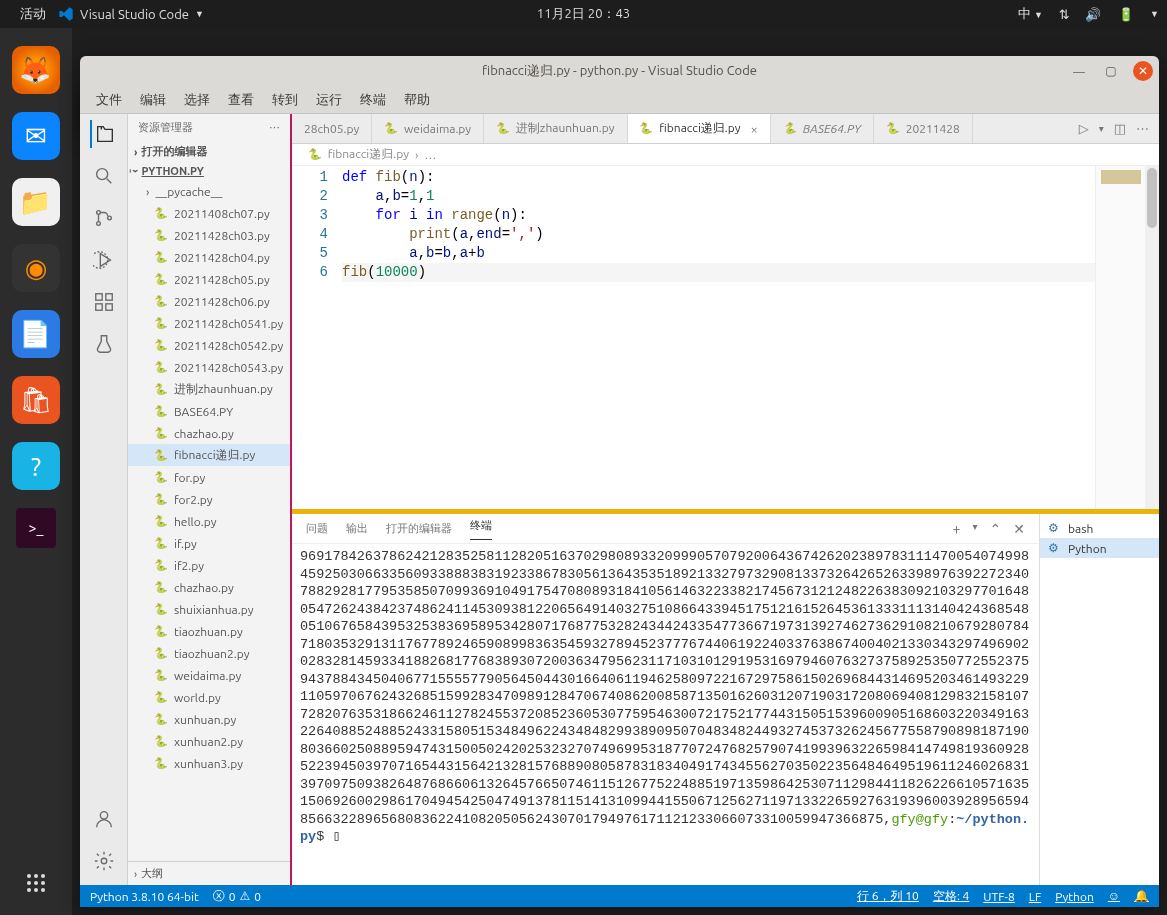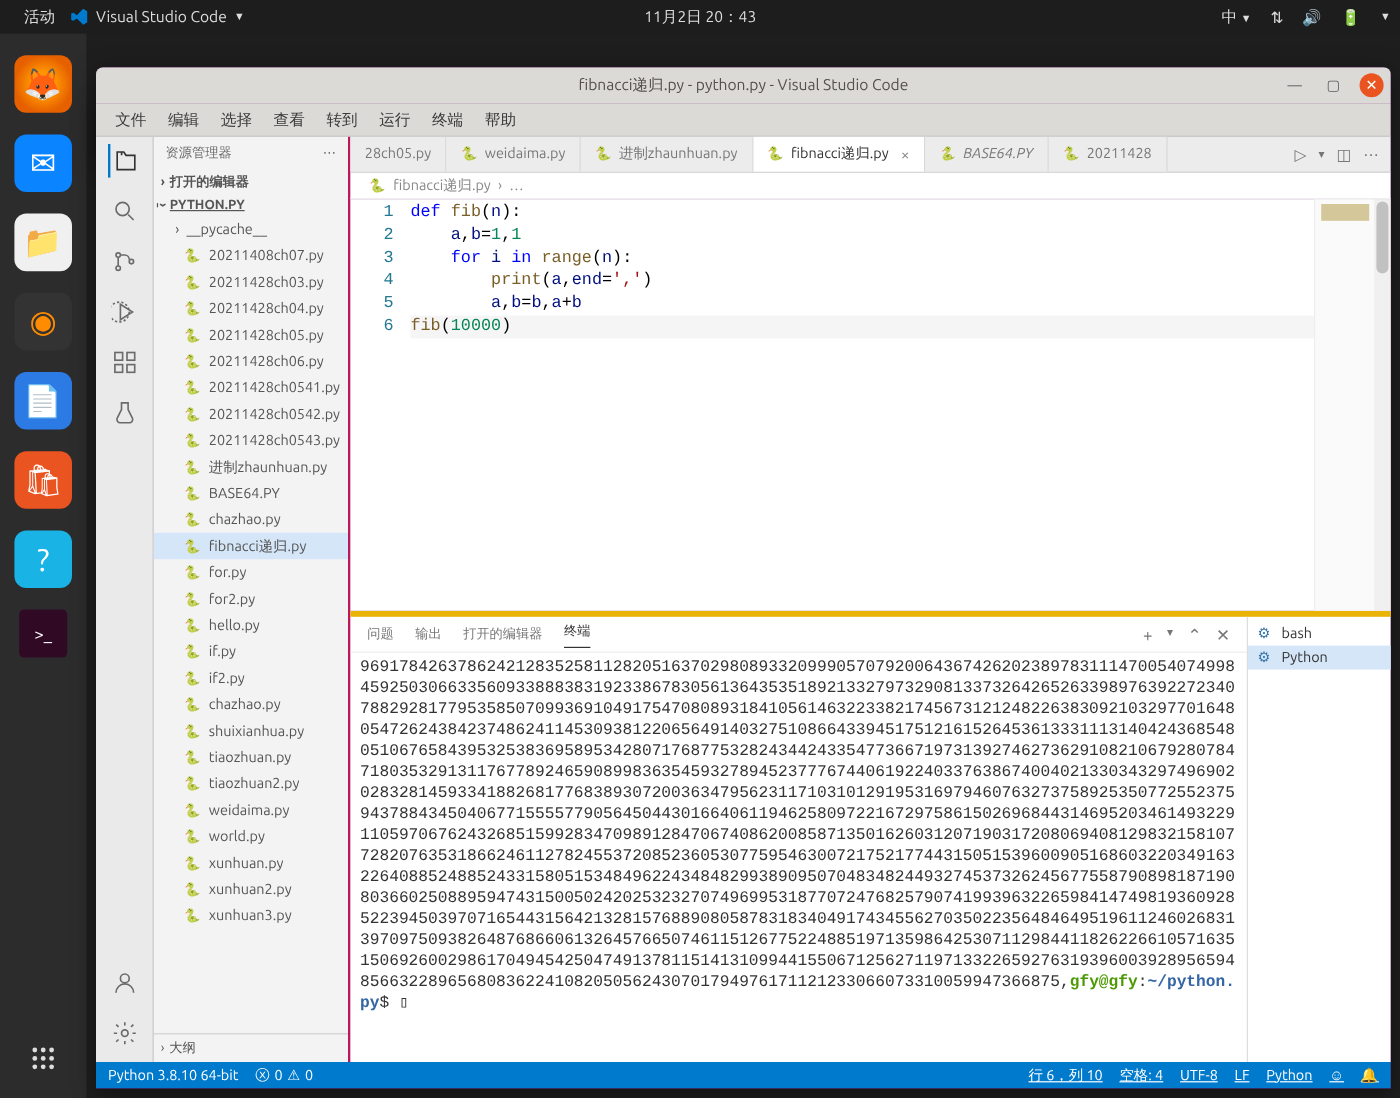--- a/index.html
+++ b/index.html
@@ -76,21 +76,21 @@
 .minimap .mm-block{ position:absolute; top:4px; right:4px; width:40px; height:14px; background:#d4c89a;}
 .editor-scroll { width:14px; background:#f0f0f0; }
 .editor-scroll .thumb{ width:10px; margin:2px auto; height:60px; background:#c1c1c1; border-radius:5px;}
 
 .panel { height:376px; border-top:5px solid #eab308; display:flex; background:#fff;}
 .panel-main{ flex:1; display:flex; flex-direction:column; min-width:0;}
 .panel-tabs { height:30px; display:flex; align-items:center; gap:18px; padding:0 14px; font-size:11px; color:#777; border-bottom:1px solid #eee;}
 .panel-tabs .pt.active{ color:#333; border-bottom:1px solid #333; padding-bottom:6px;}
 .panel-tabs .pt-actions{ margin-left:auto; display:flex; gap:12px; font-size:14px; color:#777;}
 .terminal { flex:1; overflow:auto; font-family:"Consolas","Courier New",monospace; font-size:13.5px; line-height:17.5px; padding:4px 8px; color:#333; word-break:break-all;}
-.terminal .user{color:#4e9a06; font-weight:bold;} .terminal .path{color:#3465a4; font-weight:bold;}
+.terminal .user{color:#4e9a06; font-weight:normal;} .terminal .path{color:#3465a4; font-weight:bold;}
 .panel-side{ width:120px; border-left:1px solid #ddd; font-size:12px; padding-top:4px;}
 .panel-side .ps-item{ display:flex; align-items:center; gap:6px; padding:3px 8px;}
 .panel-side .ps-item.active{ background:#d4e6f7;}
 .panel-side .isnake{ width:14px; height:14px; display:inline-block; color:#3776ab;}
 
 .statusbar { height:22px; background:#007acc; color:#fff; display:flex; align-items:center; font-size:12px; padding:0 10px; gap:14px;}
 .statusbar .sb-right{ margin-left:auto; display:flex; gap:14px; align-items:center;text-decoration:underline;}
 .statusbar .sb-item{ display:flex; align-items:center; gap:4px;}
 
 .chev{ display:inline-block; transform:rotate(0deg);}

